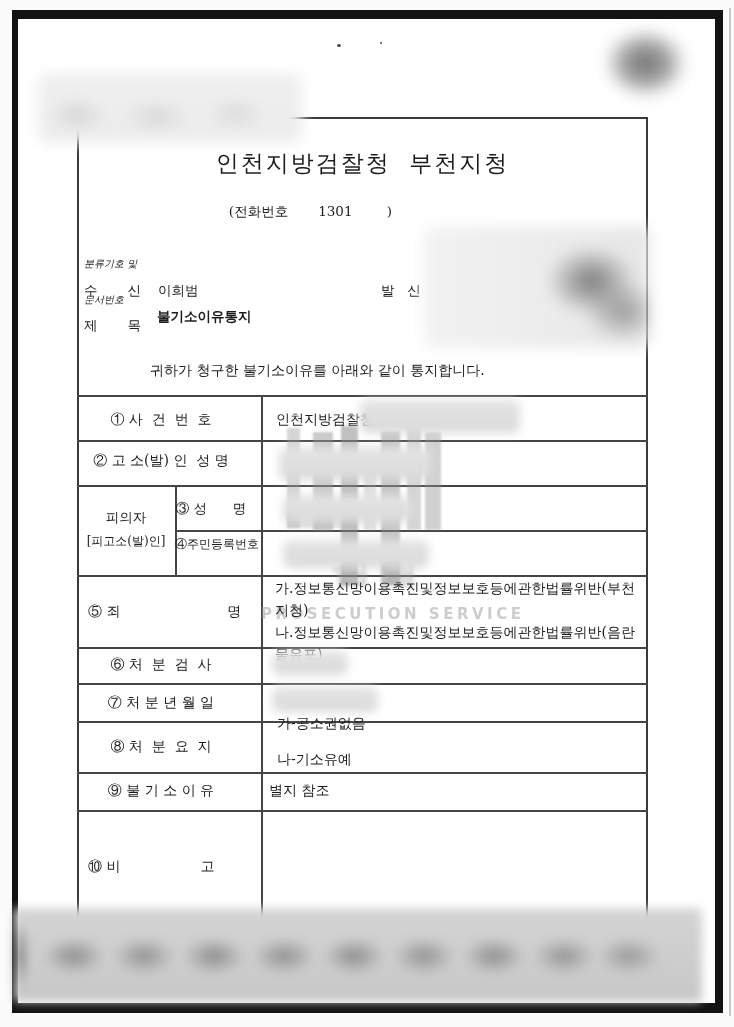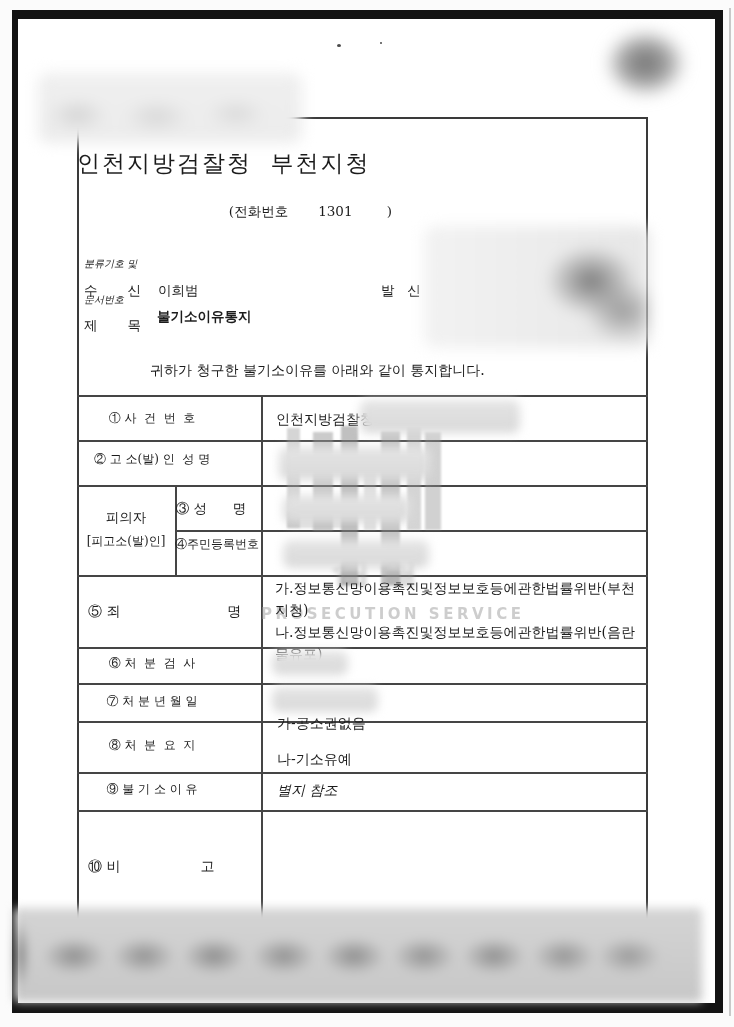--- a/index.html
+++ b/index.html
@@ -19,24 +19,24 @@
   .scan-edge{position:absolute;left:729px;top:8px;width:2px;height:1008px;background:#c9c9c9;z-index:0;}
   
   .doc-box{
     position:absolute;left:77px;top:117px;width:571px;height:808px;
     box-sizing:border-box;border:2px solid #3a3a3a;z-index:1;background:transparent;
   }
   .hl{position:absolute;height:1.6px;background:#454545;z-index:1;}
   .vl{position:absolute;width:1.6px;background:#454545;z-index:1;}
   
   .t{position:absolute;z-index:3;white-space:pre;line-height:1.25;}
-  .title{left:77px;top:149px;width:571px;font-size:23px;letter-spacing:2px;color:#1b1b1b;}
+  .title{left:77px;top:149px;width:571px;text-align:center;font-size:23px;letter-spacing:2px;color:#1b1b1b;}
   .phone{left:77px;top:203px;width:467px;text-align:center;font-size:13.5px;}
   .hdr{font-size:13.5px;}
-  .cell-label{font-size:12px;text-align:center;left:68px;width:168px;}
+  .cell-label{font-size:14px;text-align:center;left:77px;width:168px;}
   .cell-label-inner{font-size:13.5px;text-align:center;left:175px;width:72px;}
   .val{font-size:14px;}
   .bold{font-weight:bold;}
   
   .wm{position:absolute;z-index:2;}
   .wm-bar{position:absolute;filter:blur(1.2px);}
   .wm-kr{
     position:absolute;left:330px;top:538px;font-size:42px;font-weight:bold;
     font-family:"DejaVu Sans","Liberation Sans",sans-serif;
     color:rgba(150,150,150,0.45);letter-spacing:6px;filter:blur(2px);z-index:2;white-space:pre;
@@ -159,21 +159,21 @@
 </div>
 
 <div class="t cell-label" style="top:656px;">⑥ 처  분  검  사</div>
 <div class="t cell-label" style="top:694px;">⑦ 처 분 년 월 일</div>
 
 <div class="t cell-label" style="top:738px;">⑧ 처  분  요  지</div>
 <div class="t val" style="left:277px;top:715px;">가-공소권없음</div>
 <div class="t val" style="left:277px;top:751px;text-align:right;">나-기소유예</div>
 
 <div class="t cell-label" style="top:782px;">⑨ 불 기 소 이 유</div>
-<div class="t val" style="left:277px;top:782px;font-style:italic;">별지 참조</div>
+<div class="t val" style="left:269px;top:782px;">별지 참조</div>
 
 <div class="t val" style="left:88px;top:858px;">⑩ 비                  고</div>
 
 <div id="red-topleft" class="blur"></div>
 <div id="red-topright" class="blur"></div>
 <div id="red-sender" class="blur"></div>
 <div id="red-case" class="blur r-light"></div>
 <div id="red-complainant" class="blur r-light"></div>
 <div id="red-name" class="blur r-light"></div>
 <div id="red-rrn" class="blur r-light"></div>

